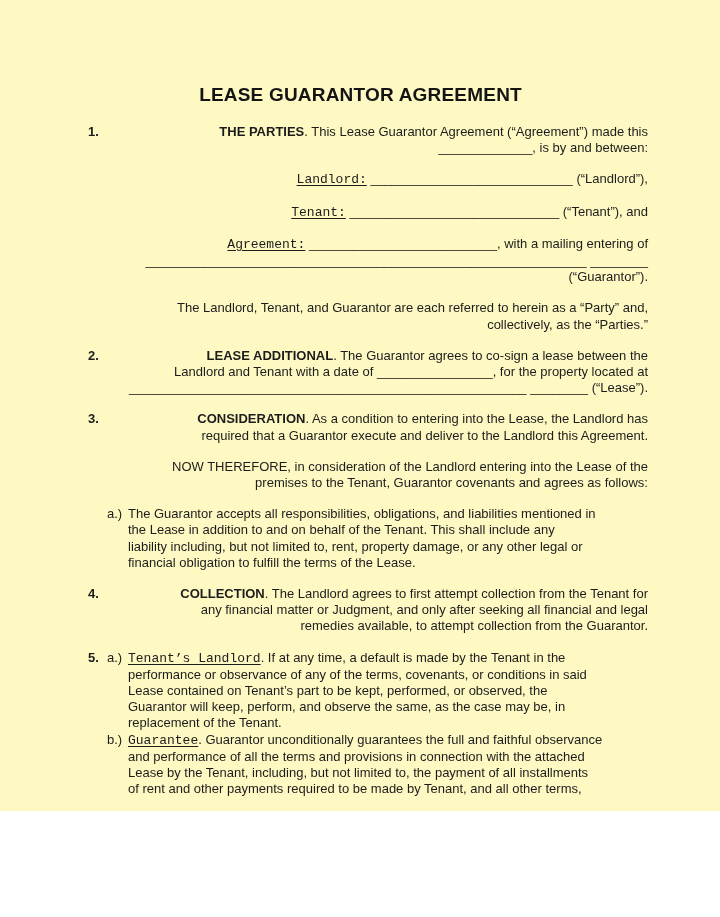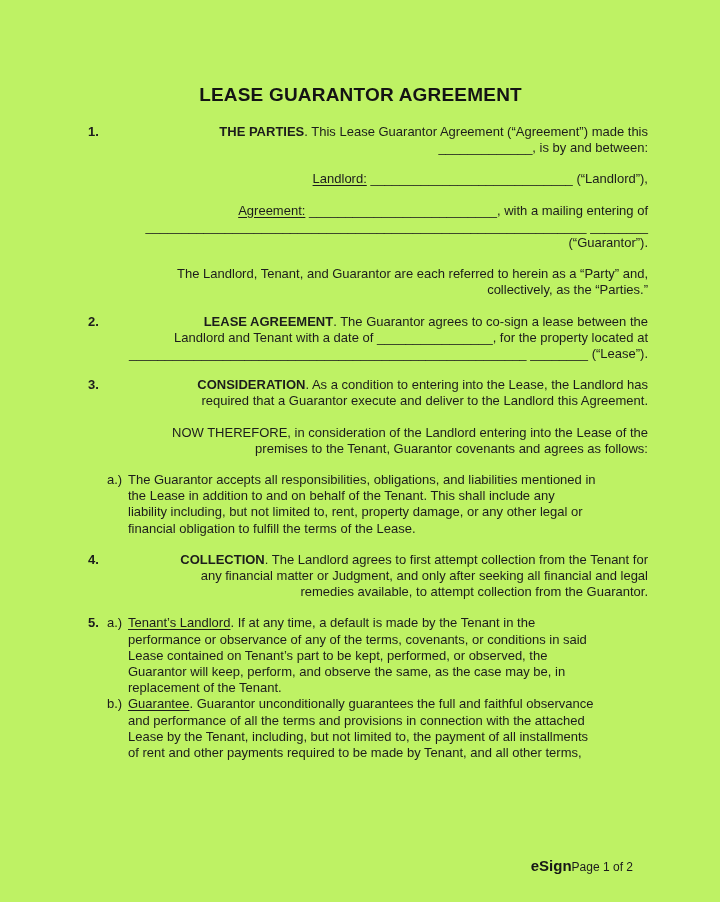--- a/index.html
+++ b/index.html
@@ -3,22 +3,22 @@
 <meta charset="utf-8">
 <style>
   html, body {
     margin: 0;
     padding: 0;
     background: #ffffff;
   }
   .page {
     position: relative;
     width: 720px;
-    height: 902px;
-    background: #bef264;
+    height: 811px;
+    background: #fef9c3;
     font-family: "Liberation Sans", sans-serif;
     font-size: 13px;
     line-height: 16.2px;
     color: #1c1c1c;
     overflow: hidden;
   }
   .content {
     position: absolute;
     left: 88px;
     top: 84px;
@@ -46,21 +46,21 @@
     font-weight: bold;
   }
   .para {
     margin: 0 0 15px 0;
     white-space: pre-line;
     text-align: right;
   }
   .para:last-child { margin-bottom: 0; }
   .pre { white-space: pre-line; }
   .b { font-weight: bold; }
-  .u { text-decoration: underline; text-underline-offset: 2px; }
+  .u { text-decoration: underline; text-underline-offset: 2px; font-family: Liberation Mono, monospace; }
   .indent { margin-left: 20px; }
   .item {
     position: relative;
     padding-left: 21px;
     margin: 0;
     white-space: pre-line;
   }
   .item-marker {
     position: absolute;
     left: 0;
@@ -94,32 +94,33 @@
 
     <h1 class="doc-title">LEASE GUARANTOR AGREEMENT</h1>
 
     <div class="section">
       <span class="section-number">1.</span>
       <div class="para"><span class="b">THE PARTIES</span><span class="pre">. This Lease Guarantor Agreement (“Agreement”) made this
 _____________, is by and between:</span></div>
 
       <div class="para indent"><span class="u">Landlord:</span><span class="pre"> ____________________________ (“Landlord”),</span></div>
 
+      <div class="para indent"><span class="u">Tenant:</span><span class="pre"> _____________________________ (“Tenant”), and</span></div>
 
       <div class="para indent"><span class="u">Agreement:</span><span class="pre"> __________________________, with a mailing entering of
 _____________________________________________________________ ________
 (“Guarantor”).</span></div>
 
       <div class="para">The Landlord, Tenant, and Guarantor are each referred to herein as a “Party” and,
 collectively, as the “Parties.”</div>
     </div>
 
     <div class="section">
       <span class="section-number">2.</span>
-      <div class="para"><span class="b">LEASE AGREEMENT</span><span class="pre">. The Guarantor agrees to co-sign a lease between the
+      <div class="para"><span class="b">LEASE ADDITIONAL</span><span class="pre">. The Guarantor agrees to co-sign a lease between the
 Landlord and Tenant with a date of ________________, for the property located at
 _______________________________________________________ ________ (“Lease”).</span></div>
     </div>
 
     <div class="section">
       <span class="section-number">3.</span>
       <div class="para"><span class="b">CONSIDERATION</span><span class="pre">. As a condition to entering into the Lease, the Landlord has
 required that a Guarantor execute and deliver to the Landlord this Agreement.</span></div>
 
       <div class="para">NOW THEREFORE, in consideration of the Landlord entering into the Lease of the

